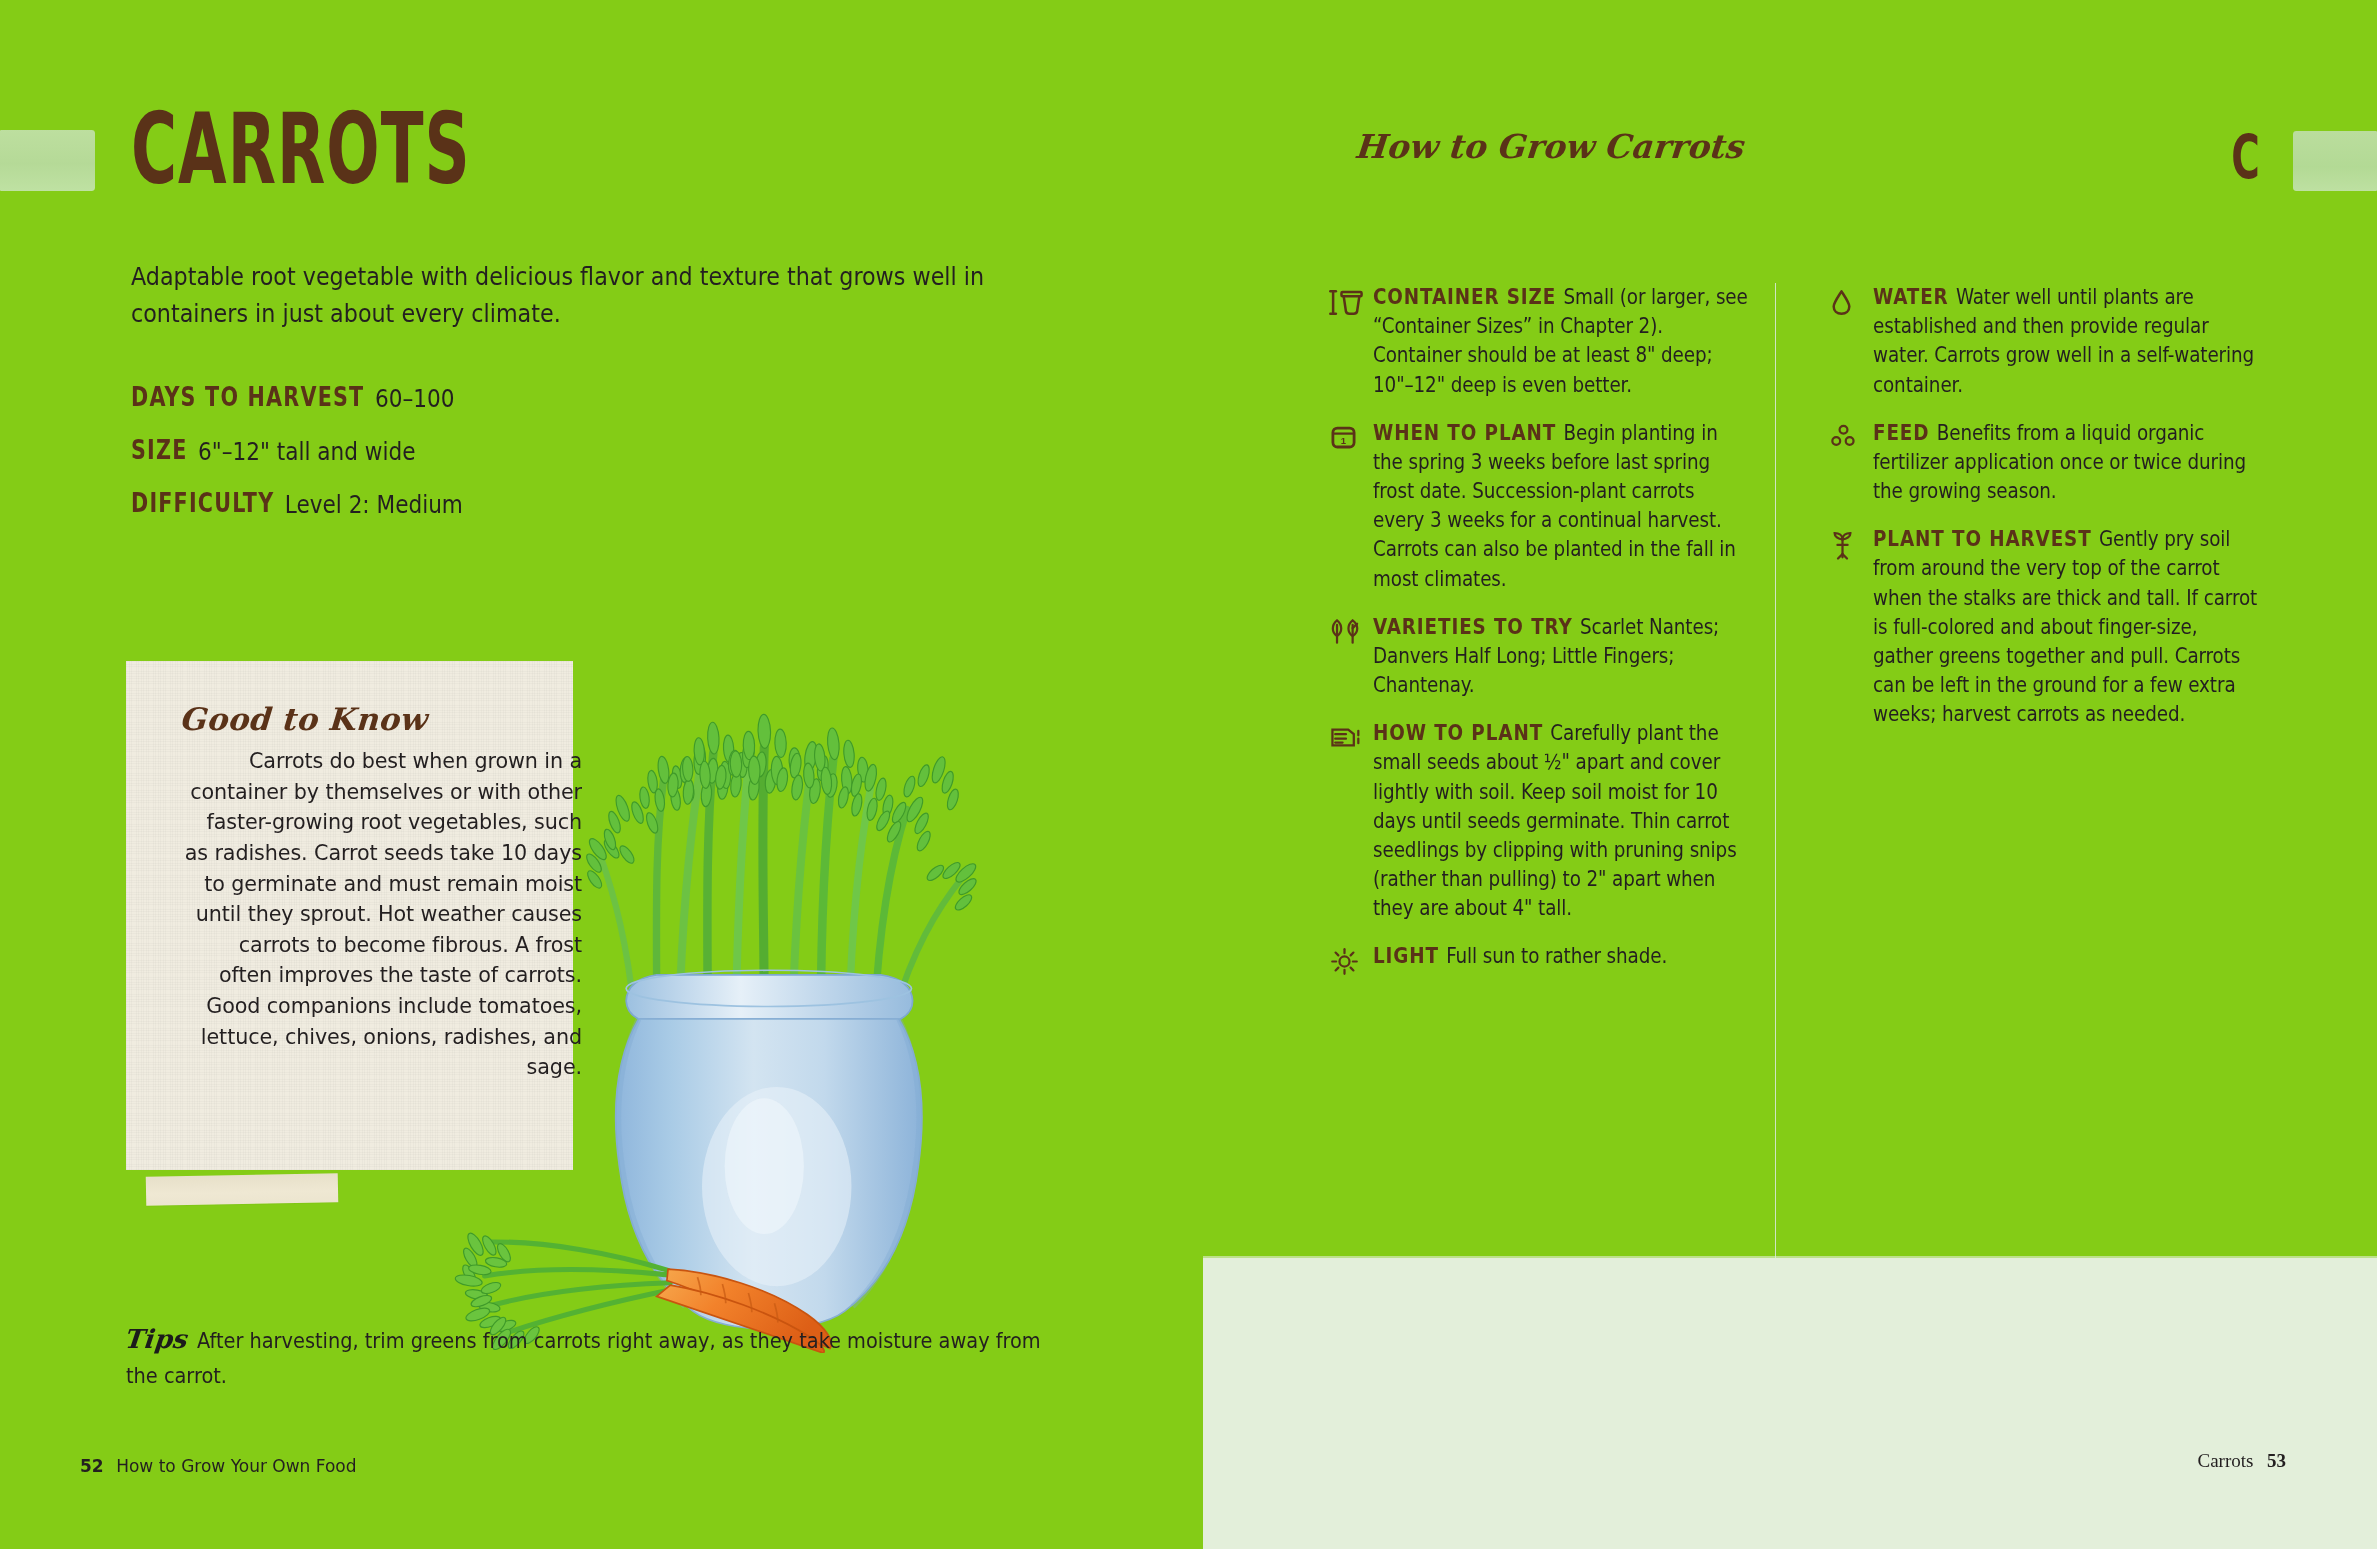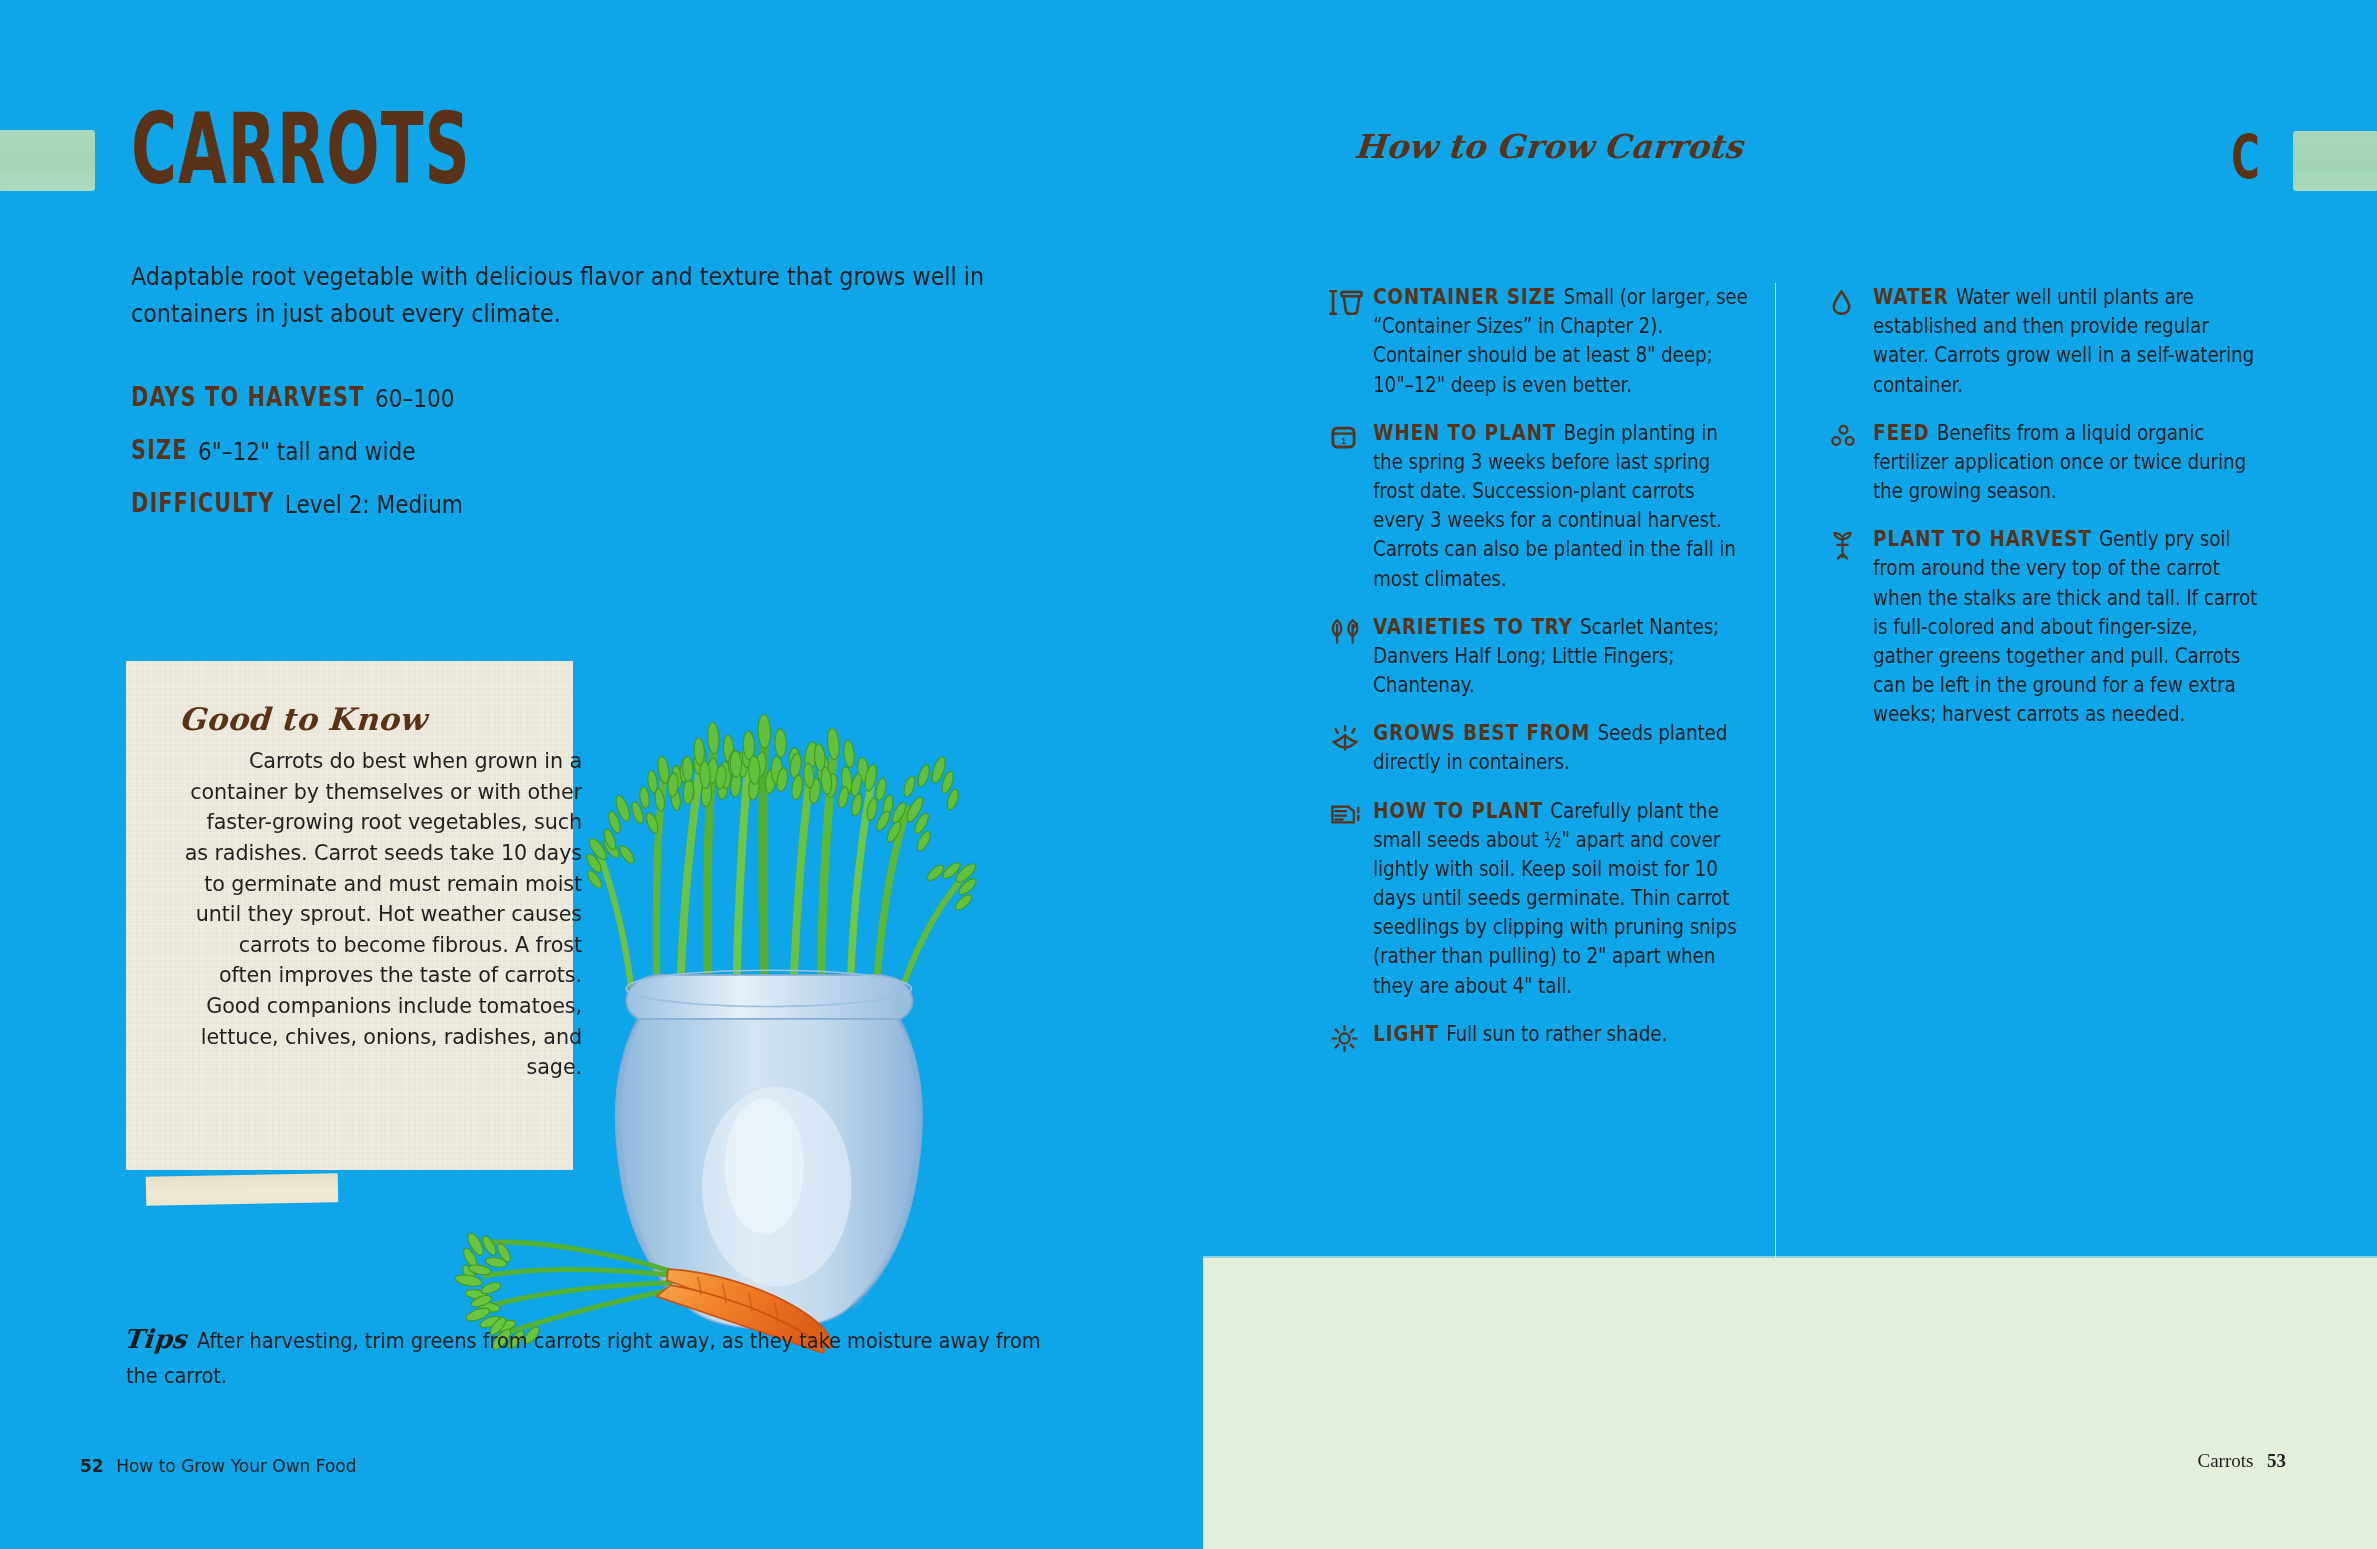--- a/index.html
+++ b/index.html
@@ -2,21 +2,21 @@
 <html style="font-size:9px"><head>
 <meta charset="utf-8">
 <style>
   * { box-sizing: border-box; margin: 0; padding: 0; }
   html, body {
     width: 2377px; height: 1550px;
     background: #ffffff;
     font-family: "Liberation Sans", sans-serif;
     overflow: hidden;
   }
-  .spread { position: relative; width: 2377px; height: 1550px; background:#0ea5e9; }
+  .spread { position: relative; width: 2377px; height: 1550px; background:#84cc16; }
 
   
   .swatch-green {
     position: absolute; background: #c3e0b4; opacity: .85;
   }
   .swatch-tl { left: 0; top: 130px; width: 95px; height: 61px;
     background: linear-gradient(180deg,#c7e2b7 0%, #bedcae 55%, #c9e5bb 100%);
     border-radius: 1.1px 3.4px 3.4px 1.1px; }
   .swatch-tr { right: 0; top: 131px; width: 84px; height: 60px;
     background: linear-gradient(180deg,#c4e0b5 0%, #bbdcab 60%, #c8e4ba 100%);
@@ -489,36 +489,20 @@
                 <line x1="42" y1="14" x2="42" y2="46"></line>
                 <path d="M42 20 L50 12"></path>
               </g>
             </svg>
           </div>
           <div class="entry-text">
             <span class="entry-term">VARIETIES TO TRY</span><span>Scarlet Nantes; Danvers Half Long; Little Fingers; Chantenay.</span>
           </div>
         </div>
 
-        <div class="entry">
-          <div class="entry-icon">
-            <svg width="32" height="29" viewBox="0 0 56 52">
-              <g fill="none" stroke="#5a3218" stroke-width="4" stroke-linecap="round">
-                <line x1="28" y1="4" x2="28" y2="12"></line>
-                <line x1="11" y1="9" x2="15" y2="16"></line>
-                <line x1="45" y1="9" x2="41" y2="16"></line>
-                <path d="M28 20 C22 26 16 30 8 32 C16 40 23 42 28 42 C33 42 40 40 48 32 C40 30 34 26 28 20 Z"></path>
-                <line x1="28" y1="20" x2="28" y2="46"></line>
-              </g>
-            </svg>
-          </div>
-          <div class="entry-text">
-            <span class="entry-term">GROWS BEST FROM</span><span>Seeds planted directly in containers.</span>
-          </div>
-        </div>
 
         <div class="entry">
           <div class="entry-icon">
             <svg width="35" height="27" viewBox="0 0 62 48">
               <g fill="none" stroke="#5a3218" stroke-width="4" stroke-linecap="round">
                 <path d="M6 10 L34 10 L44 18 L44 38 L6 38 Z"></path>
                 <line x1="11" y1="18" x2="30" y2="18"></line>
                 <line x1="11" y1="26" x2="30" y2="26"></line>
                 <line x1="11" y1="33" x2="24" y2="33"></line>
                 <line x1="52" y1="12" x2="52" y2="20"></line>

